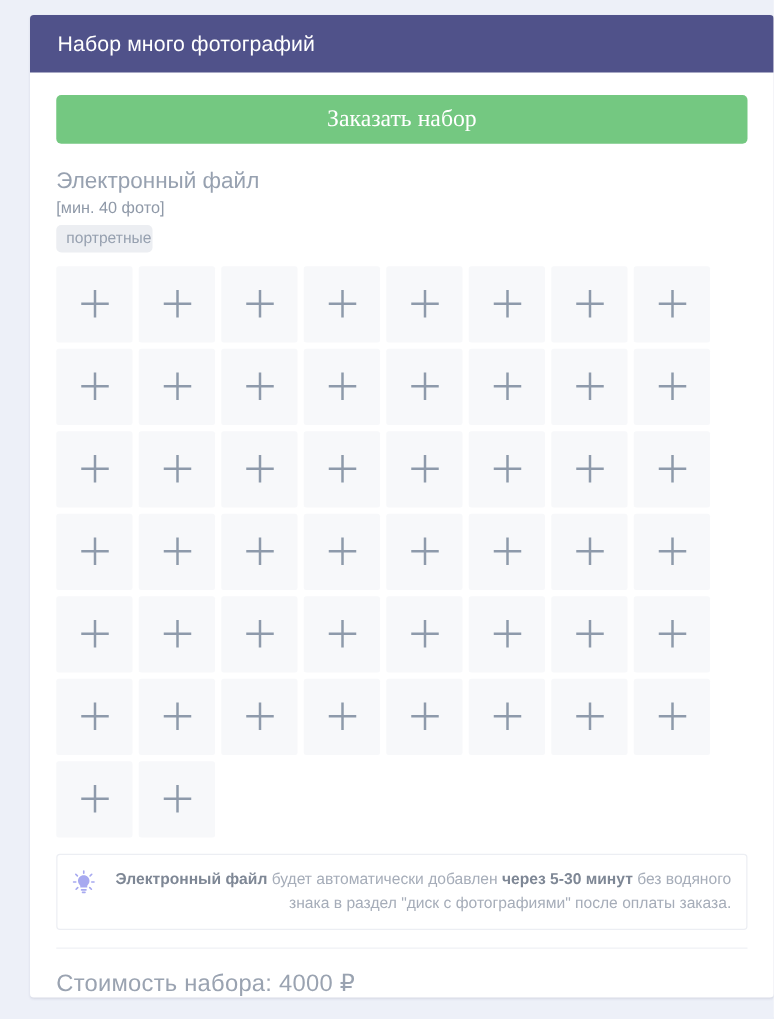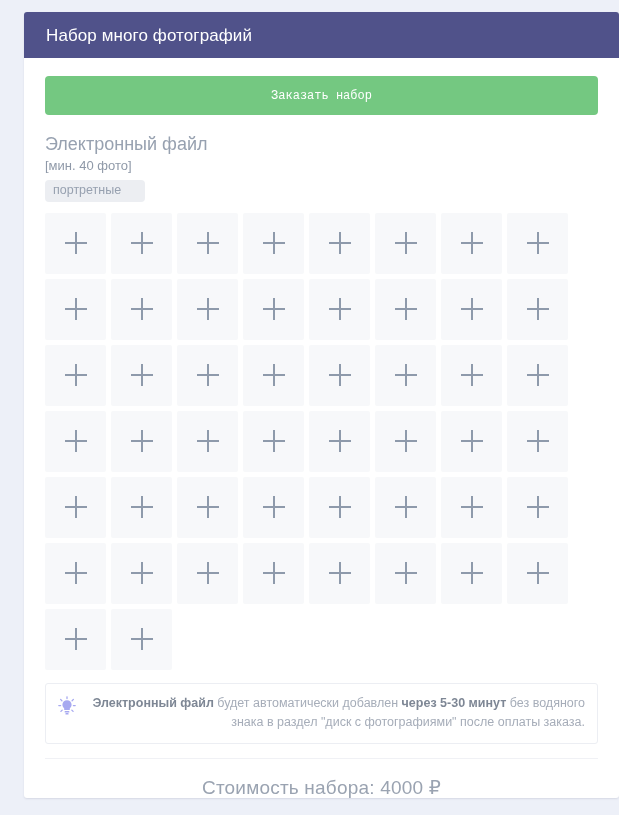--- a/index.html
+++ b/index.html
@@ -58,22 +58,22 @@
 
   
   .order-button {
     display: block;
     width: 100%;
     height: 39px;
     background: #74c881;
     color: #ffffff;
     border: none;
     border-radius: 4px;
-    font-family: Liberation Mono, monospace;
-    font-size: 12px;
+    font-family: Liberation Serif, serif;
+    font-size: 19px;
     cursor: pointer;
     padding: 4px;
   }
 
   
   .product-info {
     margin-top: 19px;
   }
   .product-title {
     font-size: 18px;
@@ -87,21 +87,21 @@
     line-height: 1.2;
   }
   .tag-row {
     margin-top: 7px;
   }
   .tag {
     display: inline-block;
     background: #eceef2;
     color: #97a1b0;
     font-size: 12.5px;
-    padding: 4px 24px 5px 8px;
+    padding: 4px 1px 5px 8px;
     border-radius: 4px;
     line-height: 1;
   }
 
   
   .photo-grid {
     margin-top: 11px;
     display: grid;
     grid-template-columns: repeat(8, 61px);
     gap: 5px;
@@ -173,21 +173,21 @@
   
   .card-divider {
     margin-top: 14px;
     height: 1px;
     background: #f0f1f5;
   }
   .card-footer {
     height: 56px;
     display: flex;
     align-items: center;
-    justify-content: center;
+    justify-content: flex-start;
   }
   .total-price {
     font-size: 19px;
     color: #9aa3b1;
     letter-spacing: 0.2px;
   }
 </style>
 </head>
 <body>
 

